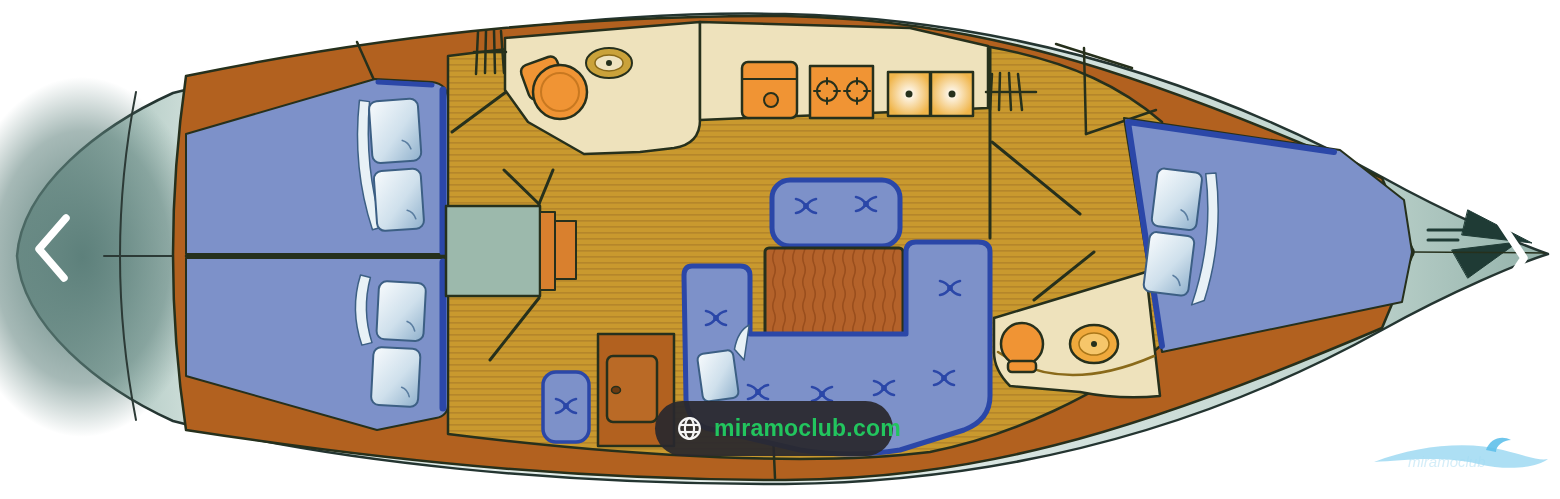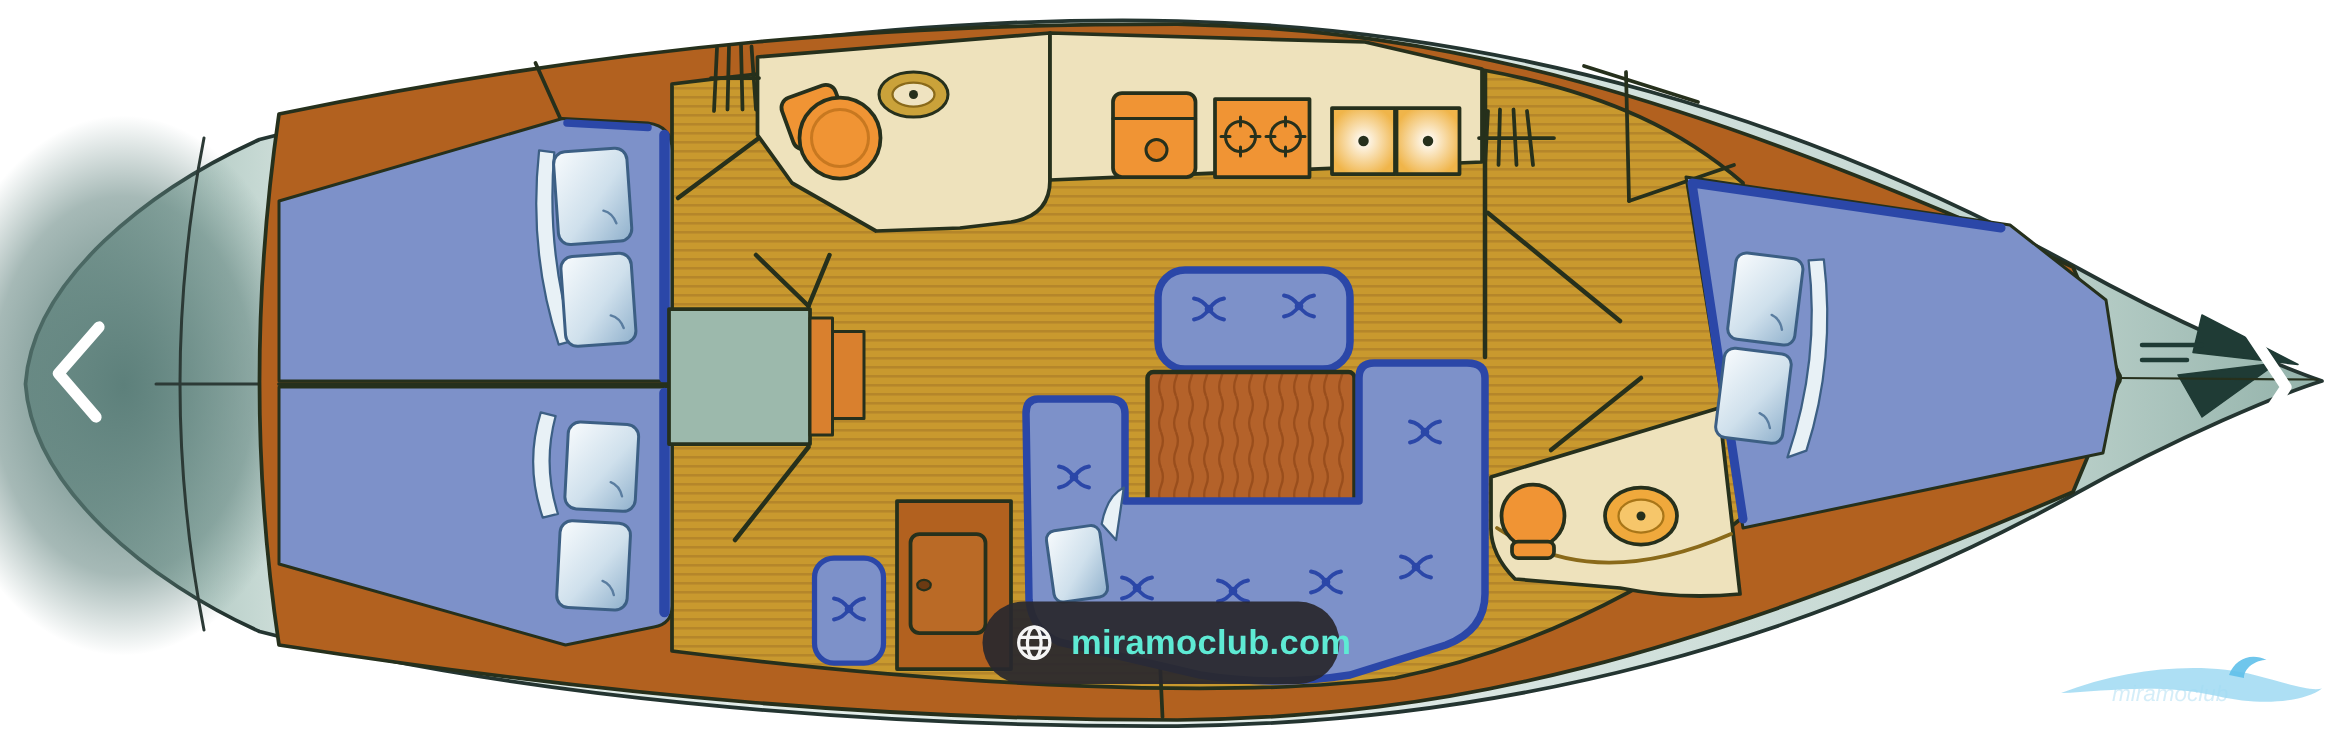--- a/index.html
+++ b/index.html
@@ -8,21 +8,21 @@
   .boat-svg{position:absolute;left:0;top:0;}
   .chev{position:absolute;cursor:pointer;}
   .chev svg polyline{fill:none;stroke:#ffffff;stroke-width:7.5;stroke-linecap:round;stroke-linejoin:round;}
   .chev-left{left:28px;top:208px;width:44px;height:82px;}
   .chev-right{left:1486px;top:206px;width:46px;height:100px;}
   .badge{position:absolute;left:655px;top:401px;width:238px;height:55px;border-radius:28px;
          background:rgba(41,40,45,0.93);display:flex;align-items:center;gap:11px;
          padding-left:21px;box-sizing:border-box;}
   .badge .globe{width:27px;height:27px;flex:0 0 auto;}
   .badge .globe *{fill:none;stroke:#f5f5f5;stroke-width:2.1;}
-  .badge .label{color:#5eead4;font-size:23px;font-weight:600;letter-spacing:.2px;white-space:nowrap;}
+  .badge .label{color:#22c55e;font-size:23px;font-weight:600;letter-spacing:.2px;white-space:nowrap;}
   .corner-logo{position:absolute;left:1368px;top:432px;width:192px;height:55px;}
 </style>
 </head>
 <body>
 
 <div class="stage">
 
   <svg class="boat-svg" width="1560" height="499" viewBox="0 0 1560 499">
     <defs>
       <linearGradient id="hg" x1="0" y1="0" x2="1" y2="0">

